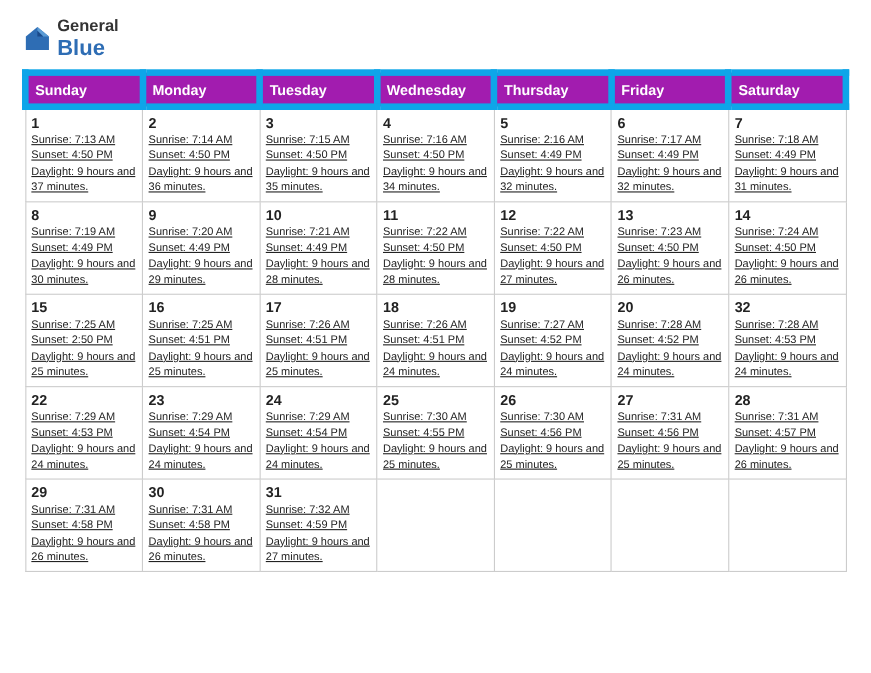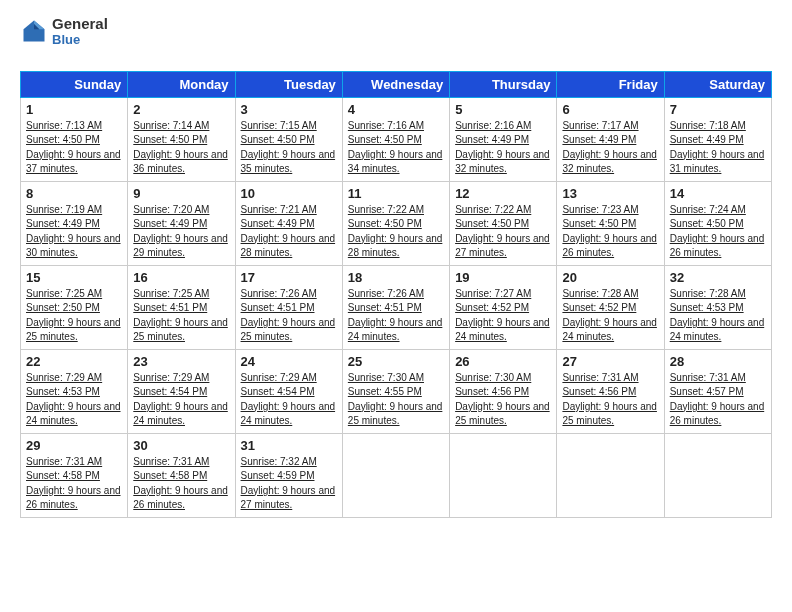--- a/index.html
+++ b/index.html
@@ -11,39 +11,39 @@
       overflow: hidden;
     }
     .page {
       width: 792px;
       padding: 16px 20px 10px 20px;
     }
     .header-row {
       display: flex;
       justify-content: space-between;
       align-items: flex-start;
-      margin-bottom: 24px;
+      margin-bottom: 8px;
     }
     .logo {
       display: flex;
       align-items: center;
       gap: 4px;
     }
     .logo-text {
       display: flex;
       flex-direction: column;
       line-height: 1.1;
     }
     .logo-general {
       font-size: 15px;
       font-weight: bold;
       color: #333;
     }
     .logo-blue {
-      font-size: 13px;
+      font-size: 20px;
       font-weight: bold;
       color: #2e6db4;
     }
     .logo-icon {
       width: 28px;
       height: 28px;
     }
     .title-block {
       text-align: right;
     }
@@ -56,27 +56,27 @@
     .subtitle {
       font-size: 14px;
       color: #444;
     }
     .calendar {
       width: 100%;
       border-collapse: collapse;
       table-layout: fixed;
     }
     .calendar th {
-      background: #1d4ed8;
+      background: #a21caf;
       color: #fff;
       font-size: 13px;
       font-weight: bold;
-      text-align: right;
+      text-align: left;
       padding: 5px 6px;
-      border: 1px solid #0ea5e9;
+      border: 6px solid #0ea5e9;
     }
     .calendar td {
       border: 1px solid #ccc;
       vertical-align: top;
       padding: 4px 5px;
       font-size: 10.5px;
       color: #222;
       height: 82px;
       background: #fff;
     }

